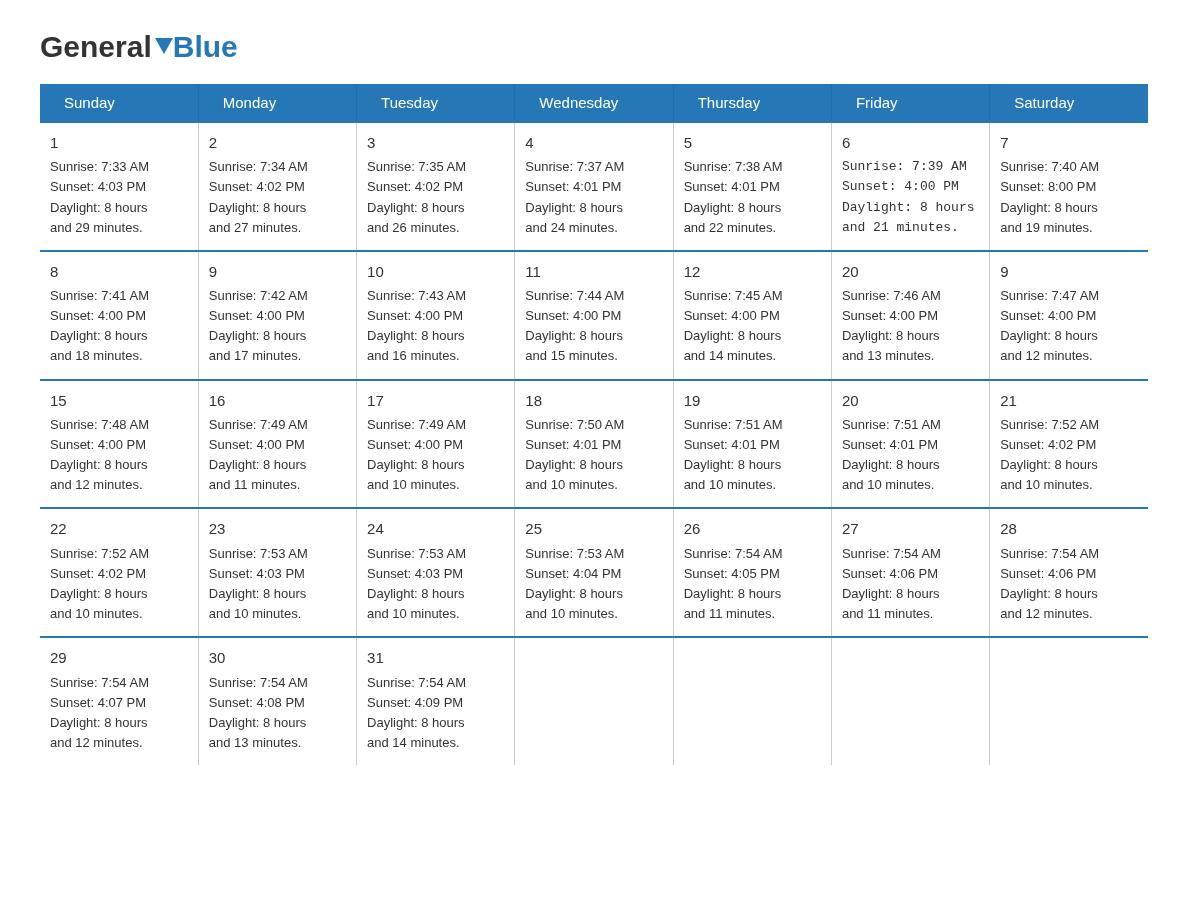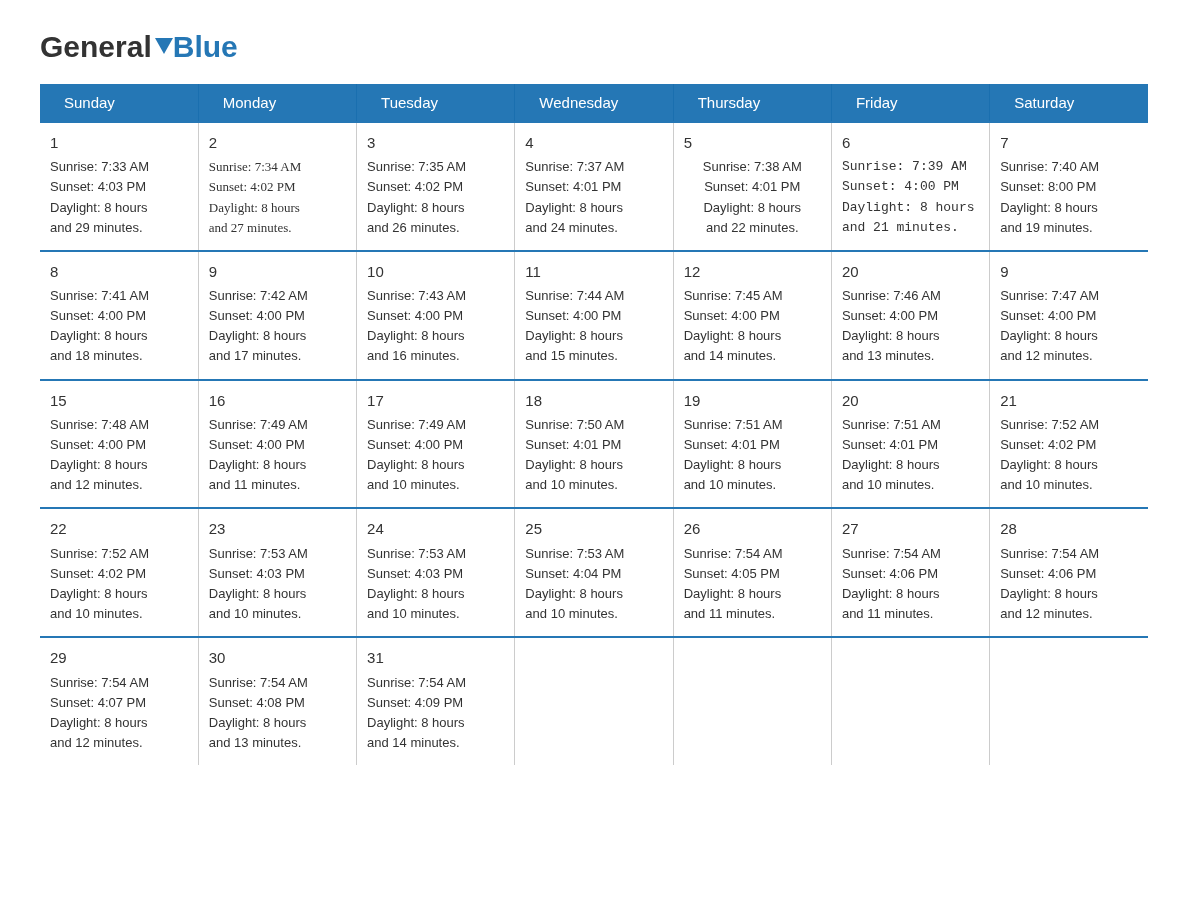--- a/index.html
+++ b/index.html
@@ -113,42 +113,42 @@
   <tr>
         <td>
           <span class="day-num">1</span>
           <div class="day-info" style="white-space: pre-line;">Sunrise: 7:33 AM
 Sunset: 4:03 PM
 Daylight: 8 hours
 and 29 minutes.</div>
         </td>
         <td>
           <span class="day-num">2</span>
-          <div class="day-info" style="white-space: pre-line; font-family: Liberation Serif, serif;">Sunrise: 7:34 AM
+          <div class="day-info" style="white-space: pre-line;">Sunrise: 7:34 AM
 Sunset: 4:02 PM
 Daylight: 8 hours
 and 27 minutes.</div>
         </td>
         <td>
           <span class="day-num">3</span>
           <div class="day-info" style="white-space: pre-line;">Sunrise: 7:35 AM
 Sunset: 4:02 PM
 Daylight: 8 hours
 and 26 minutes.</div>
         </td>
         <td>
           <span class="day-num">4</span>
           <div class="day-info" style="white-space: pre-line;">Sunrise: 7:37 AM
 Sunset: 4:01 PM
 Daylight: 8 hours
 and 24 minutes.</div>
         </td>
         <td>
           <span class="day-num">5</span>
-          <div class="day-info" style="white-space: pre-line; text-align: center;">Sunrise: 7:38 AM
+          <div class="day-info" style="white-space: pre-line;">Sunrise: 7:38 AM
 Sunset: 4:01 PM
 Daylight: 8 hours
 and 22 minutes.</div>
         </td>
         <td>
           <span class="day-num">6</span>
           <div class="day-info" style="white-space: pre-line; font-family: Liberation Mono, monospace;">Sunrise: 7:39 AM
 Sunset: 4:00 PM
 Daylight: 8 hours
 and 21 minutes.</div>

